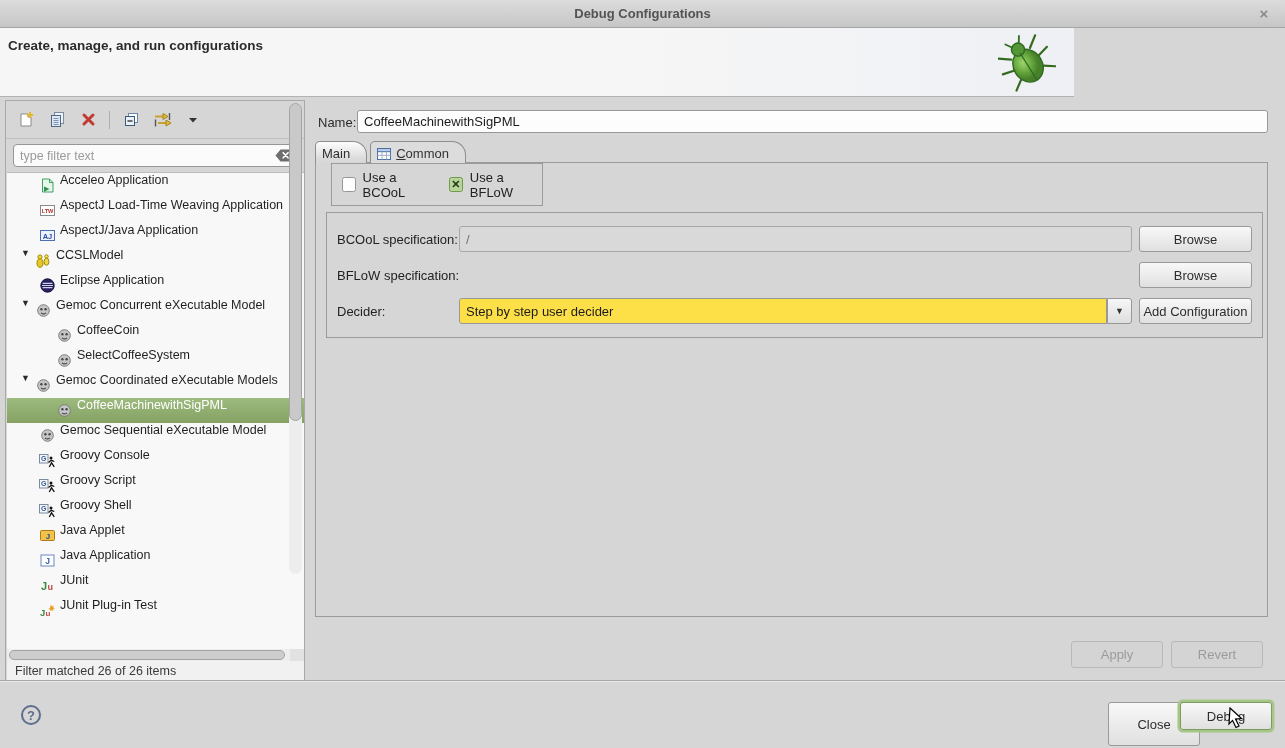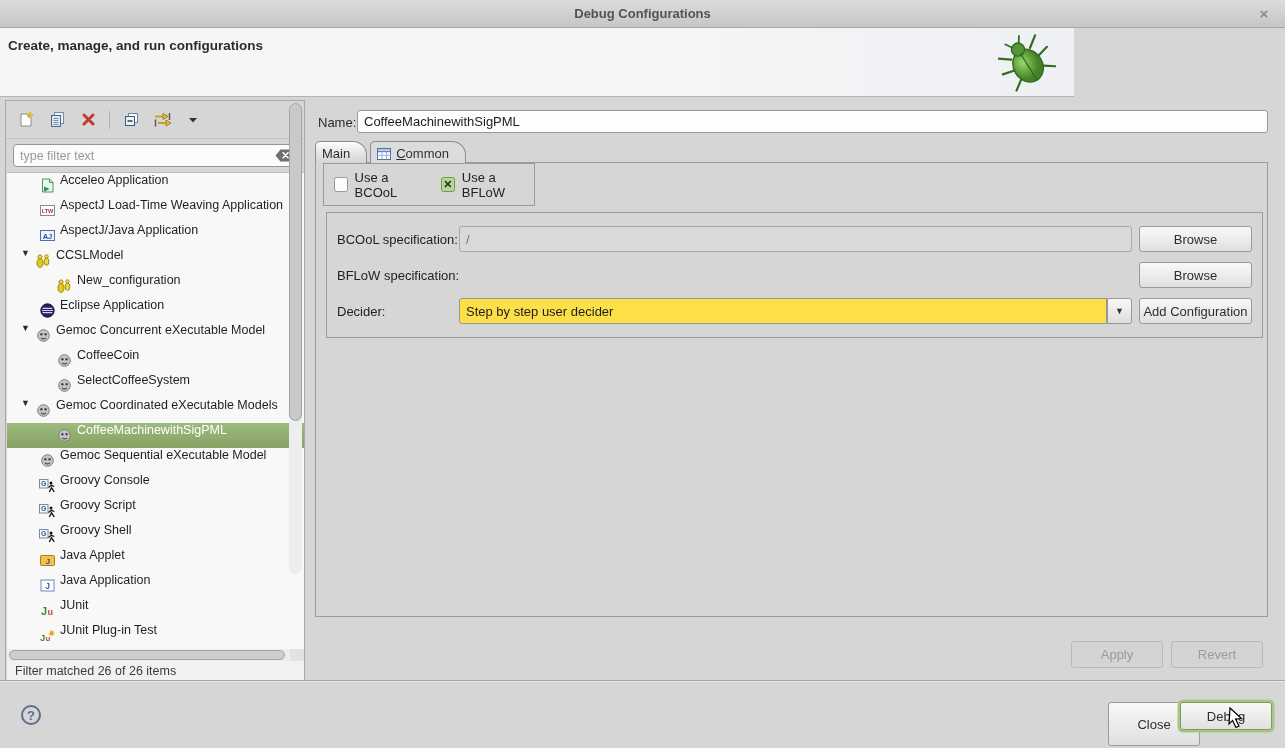--- a/index.html
+++ b/index.html
@@ -83,21 +83,21 @@
     border:1px solid #8d8d8d; border-bottom:none; border-radius:5px 14px 0 0;
     display:flex; align-items:center; gap:5px; z-index:2;
   }
   .tab.active { background:linear-gradient(#fdfdfd,#dedede 70%,#d6d6d6); margin-bottom:-1px; z-index:3; }
   .tab.inactive { background:#dcdcdc; color:#333; margin-left:3px; }
   .tabcontent {
     position:absolute; left:0; top:65px; width:953px; height:455px;
     border:1px solid #9b9b9b; background:#d6d6d6;
   }
   .cbgroup {
-    position:absolute; left:7px; top:0px; width:212px; height:43px;
+    position:absolute; left:15px; top:0px; width:212px; height:43px;
     border:1px solid #9b9b9b; display:flex; align-items:center; padding-left:10px; gap:15px;
   }
   .cbitem { display:flex; align-items:center; gap:7px; font-size:13px; color:#222; }
   .cbox {
     width:15px; height:15px; background:#fdfdfd; border:1px solid #979797; border-radius:2.5px;
     display:inline-flex; align-items:center; justify-content:center; font-size:11px; line-height:1;
   }
   .cbox.checked { background:#b9d39c; border-color:#6f9a4b; color:#223c12; font-weight:bold; }
   .fieldgroup {
     position:absolute; left:10px; top:49px; width:937px; height:126px;
@@ -282,31 +282,20 @@
         <span class="ticon">
           <svg width="16" height="15" viewBox="0 0 16 15">
             <circle cx="5" cy="4" r="2.1" fill="#f2da3e" stroke="#a08a10"></circle>
             <ellipse cx="5" cy="10" rx="3" ry="4.3" fill="#e8c820" stroke="#a08a10"></ellipse>
             <circle cx="11.5" cy="3.5" r="1.7" fill="#f8e860" stroke="#a08a10"></circle>
             <ellipse cx="11.5" cy="8.7" rx="2.4" ry="3.6" fill="#f0d840" stroke="#a08a10"></ellipse>
           </svg>
         </span>
         <span>CCSLModel</span>
       </div>
-      <div class="tree-row" style="padding-left: 48px;">
-        <span class="ticon">
-          <svg width="16" height="15" viewBox="0 0 16 15">
-            <circle cx="5" cy="4" r="2.1" fill="#f2da3e" stroke="#a08a10"></circle>
-            <ellipse cx="5" cy="10" rx="3" ry="4.3" fill="#e8c820" stroke="#a08a10"></ellipse>
-            <circle cx="11.5" cy="3.5" r="1.7" fill="#f8e860" stroke="#a08a10"></circle>
-            <ellipse cx="11.5" cy="8.7" rx="2.4" ry="3.6" fill="#f0d840" stroke="#a08a10"></ellipse>
-          </svg>
-        </span>
-        <span>New_configuration</span>
-      </div>
       <div class="tree-row" style="padding-left: 31px;">
         <span class="ticon">
           <svg width="15" height="15" viewBox="0 0 15 15">
             <circle cx="7.5" cy="7.5" r="6.7" fill="#26215c" stroke="#171340"></circle>
             <path d="M2.6 5.4 h9.8 M2 7.5 h11 M2.6 9.6 h9.8" stroke="#cdd4ee" stroke-width="1.2"></path>
           </svg>
         </span>
         <span>Eclipse Application</span>
       </div>
       <div class="tree-row" style="padding-left: 10px;">

